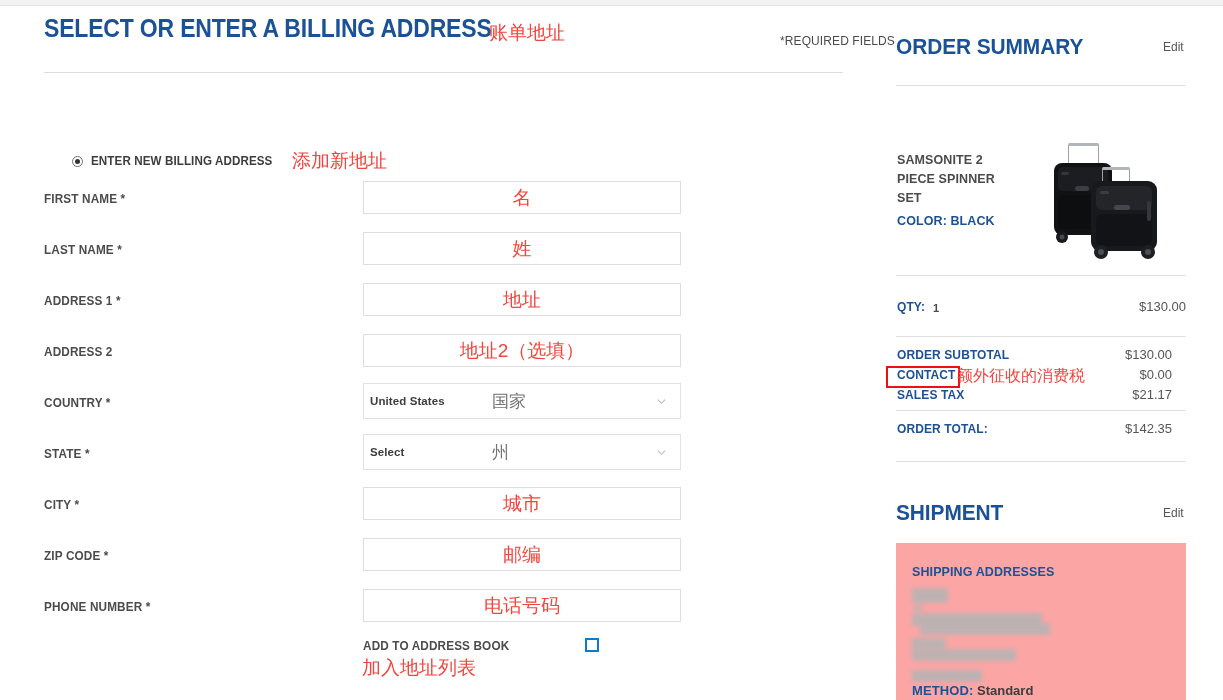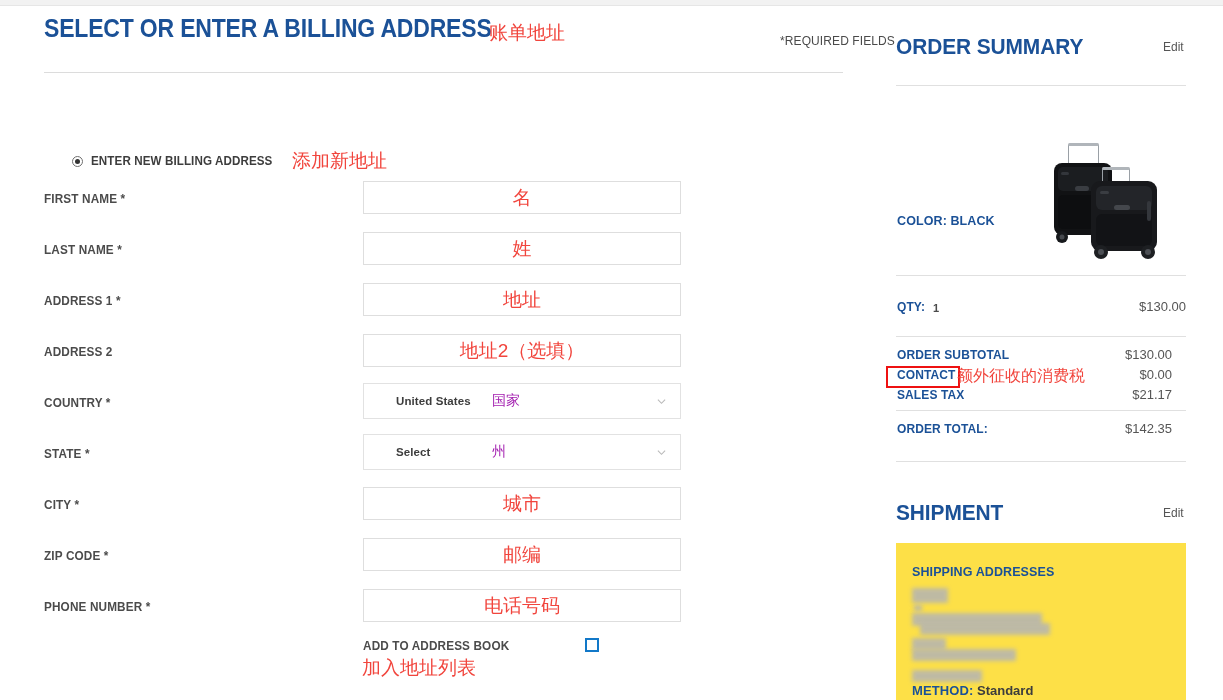--- a/index.html
+++ b/index.html
@@ -145,33 +145,33 @@
     position: absolute;
     left: 319px;
     width: 318px;
     height: 36px;
     border: 1px solid #e2e2e2;
     background: #fff;
     box-sizing: border-box;
   }
   .fselect .sval {
     position: absolute;
-    left: 32px; top: 50%;
+    left: 6px; top: 50%;
     transform: translateY(-50%);
     font-size: 11.5px;
     font-weight: bold;
     color: #3d3d3d;
     letter-spacing: 0.1px;
   }
   .fselect .cn {
     position: absolute;
     left: 128px; top: 50%;
     transform: translateY(-50%);
-    font-size: 14px;
-    color: #a21caf;
+    font-size: 17px;
+    color: #737373;
     white-space: nowrap;
   }
   .chev {
     position: absolute;
     right: 14px; top: 50%;
     margin-top: -4px;
     width: 9px; height: 9px;
   }
   .chev svg { display: block; }
 
@@ -292,21 +292,21 @@
     position: absolute;
     left: 957px; top: 366px;
     font-size: 16px; color: #f1453d; white-space: nowrap;
   }
 
   
   .ship-panel {
     position: absolute;
     left: 896px; top: 543px;
     width: 290px; height: 157px;
-    background: #fde047;
+    background: #fca5a5;
   }
   .ship-addr-title {
     position: absolute; left: 16px; top: 22px;
     font-size: 12.5px; font-weight: bold; color: #1b5197;
     letter-spacing: 0.1px; white-space: nowrap;
   }
   .redact {
     position: absolute;
     background: #b4b4b4;
     filter: blur(2.2px);
@@ -420,20 +420,21 @@
   <div class="addrbook-box"></div>
 
 </div>
 
 <div class="right-col">
 
   <div class="sec-title" style="left:21px; top:13px">ORDER SUMMARY</div>
   <div class="edit-link" style="left:288px; top:19px">Edit</div>
   <div class="rhr" style="top:64px"></div>
 
+  <div class="prod-name">SAMSONITE 2 PIECE SPINNER SET</div>
   <div class="prod-color">COLOR: BLACK</div>
 
   <div class="prod-img">
     <svg width="135" height="122" viewBox="0 0 135 122">
 
       <path d="M23 6 h1 v30 h-1z" fill="#9aa0a6"></path>
       <path d="M53 6 h1 v30 h-1z" fill="#9aa0a6"></path>
       <rect x="23" y="4" width="31" height="3" rx="1.5" fill="#b0b5ba"></rect>
 
       <rect x="9" y="24" width="58" height="72" rx="8" fill="#111214"></rect>

